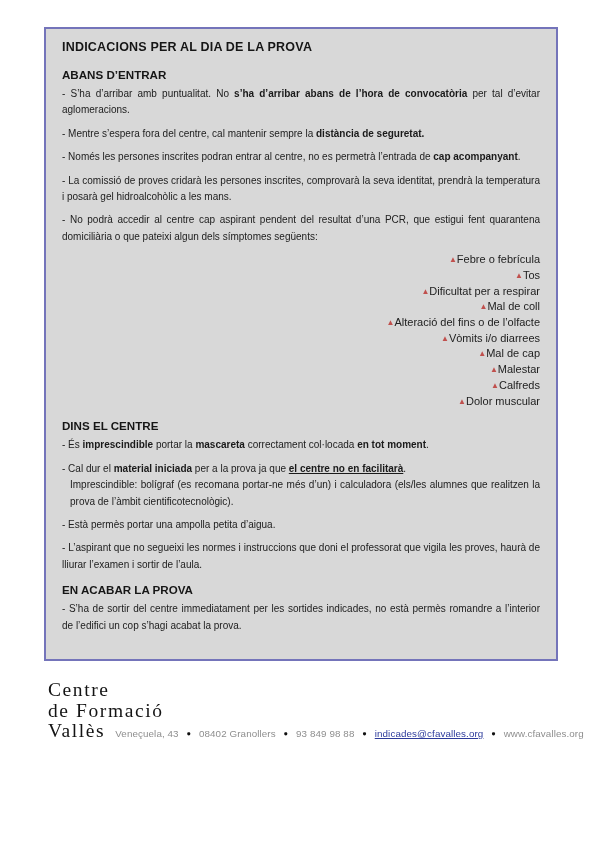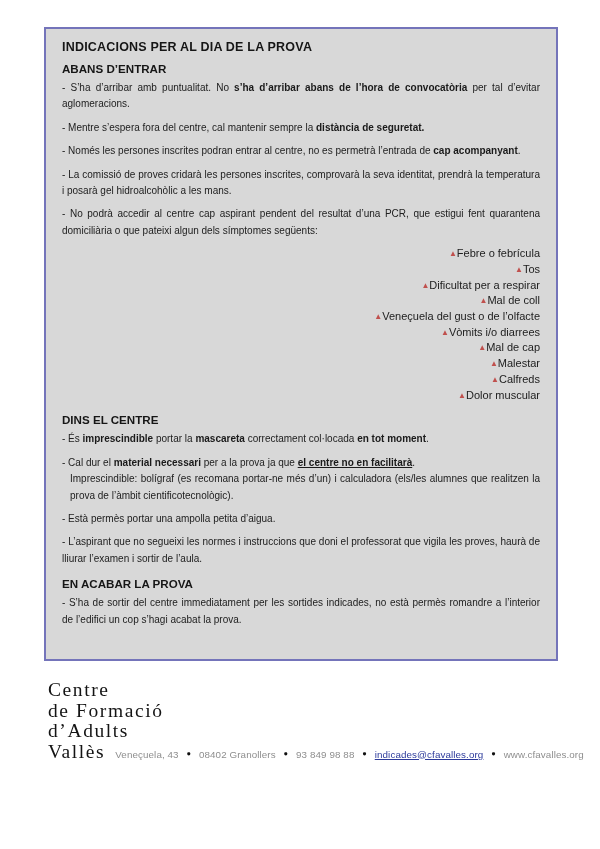--- a/index.html
+++ b/index.html
@@ -19,21 +19,21 @@
     min-height:634px;
   }
   .doc-title {
     font-weight:bold; font-size:12.5px; letter-spacing:0.2px;
     color:#161616; margin:2px 0 8px 0;
   }
   .sec-heading {
     font-weight:bold; font-size:11.6px; color:#161616;
     margin:10px 0 5px 0;
   }
-  .sec-heading:first-of-type { margin-top:8px; }
+  .sec-heading:first-of-type { margin-top:14px; }
   .para {
     font-size:10px; line-height:16.4px; text-align:justify;
     margin:0 0 7px 0; color:#212121;
   }
   .para .cont { padding-left:8px; text-align:justify; }
   .para b { color:#1a1a1a; }
   .sym-list { margin:2px 0 9px 0; padding:0 0 0 20px; list-style:none; }
   .sym-item { font-size:11px; line-height:15.7px; color:#212121;text-align:right; }
   .tri {
     color:#c0504d; font-size:8px; display:inline-block;
@@ -63,41 +63,40 @@
       <div class="para"><span>-  S’ha d’arribar amb puntualitat. No </span><b>s’ha d’arribar abans de l’hora de convocatòria</b><span> per tal d’evitar aglomeracions.</span></div>
       <div class="para"><span>-  Mentre s’espera fora del centre, cal mantenir sempre la </span><b>distància de seguretat.</b></div>
       <div class="para"><span>-  Només les persones inscrites podran entrar al centre, no es permetrà l’entrada de </span><b>cap acompanyant</b><span>.</span></div>
       <div class="para"><span>- La comissió de proves cridarà les persones inscrites, comprovarà la seva identitat, prendrà la temperatura i posarà gel hidroalcohòlic a les mans.</span></div>
       <div class="para"><span>- No podrà accedir al centre cap aspirant pendent del resultat d’una PCR, que estigui fent quarantena domiciliària o que pateixi algun dels símptomes següents:</span></div>
       <ul class="sym-list">
         <li class="sym-item"><span class="tri" style="color: rgb(192, 80, 77);">▲</span><span>Febre o febrícula</span></li>
         <li class="sym-item"><span class="tri" style="color: rgb(192, 80, 77);">▲</span><span>Tos</span></li>
         <li class="sym-item"><span class="tri" style="color: rgb(192, 80, 77);">▲</span><span>Dificultat per a respirar</span></li>
         <li class="sym-item"><span class="tri" style="color: rgb(192, 80, 77);">▲</span><span>Mal de coll</span></li>
-        <li class="sym-item"><span class="tri" style="color: rgb(192, 80, 77);">▲</span><span>Veneçuela del gust o de l’olfacte</span></li>
+        <li class="sym-item"><span class="tri" style="color: rgb(192, 80, 77);">▲</span><span>Alteració del fins o de l’olfacte</span></li>
         <li class="sym-item"><span class="tri" style="color: rgb(192, 80, 77);">▲</span><span>Vòmits i/o diarrees</span></li>
         <li class="sym-item"><span class="tri" style="color: rgb(192, 80, 77);">▲</span><span>Mal de cap</span></li>
         <li class="sym-item"><span class="tri" style="color: rgb(192, 80, 77);">▲</span><span>Malestar</span></li>
         <li class="sym-item"><span class="tri" style="color: rgb(192, 80, 77);">▲</span><span>Calfreds</span></li>
         <li class="sym-item"><span class="tri" style="color: rgb(192, 80, 77);">▲</span><span>Dolor muscular</span></li>
       </ul>
       <div class="sec-heading">DINS EL CENTRE</div>
       <div class="para"><span>- És </span><b>imprescindible</b><span> portar la </span><b>mascareta</b><span> correctament col·locada </span><b>en tot moment</b><span>.</span></div>
-      <div class="para"><span>- Cal dur el </span><b>material necessari</b><span> per a la prova ja que </span><b style="text-decoration: underline;">el centre no en facilitarà</b><span>.</span><div class="cont"><span>Imprescindible: bolígraf (es recomana portar-ne més d’un) i calculadora (els/les alumnes que realitzen la prova de l’àmbit cientificotecnològic).</span></div></div>
+      <div class="para"><span>- Cal dur el </span><b>material iniciada</b><span> per a la prova ja que </span><b style="text-decoration: underline;">el centre no en facilitarà</b><span>.</span><div class="cont"><span>Imprescindible: bolígraf (es recomana portar-ne més d’un) i calculadora (els/les alumnes que realitzen la prova de l’àmbit cientificotecnològic).</span></div></div>
       <div class="para"><span>- Està permès portar una ampolla petita d’aigua.</span></div>
       <div class="para"><span>- L’aspirant que no segueixi les normes i instruccions que doni el professorat que vigila les proves, haurà de lliurar l’examen i sortir de l’aula.</span></div>
       <div class="sec-heading">EN ACABAR LA PROVA</div>
       <div class="para"><span>- S’ha de sortir del centre immediatament per les sortides indicades, no està permès romandre a l’interior de l’edifici un cop s’hagi acabat la prova.</span></div>
     </div>
 </div>
 
 <div class="footer">
   <div class="logo-line">Centre</div>
   <div class="logo-line">de Formació</div>
-  <div class="logo-line">d’Adults</div>
   <div class="footer-row">
     <div class="logo-line">Vallès</div>
     <div class="contact">
       <span>Veneçuela, 43</span>
       <span class="sep">●</span>
       <span>08402 Granollers</span>
       <span class="sep">●</span>
       <span>93 849 98 88</span>
       <span class="sep">●</span>
       <span class="email" style="color: rgb(44, 58, 155);">indicades@cfavalles.org</span>

